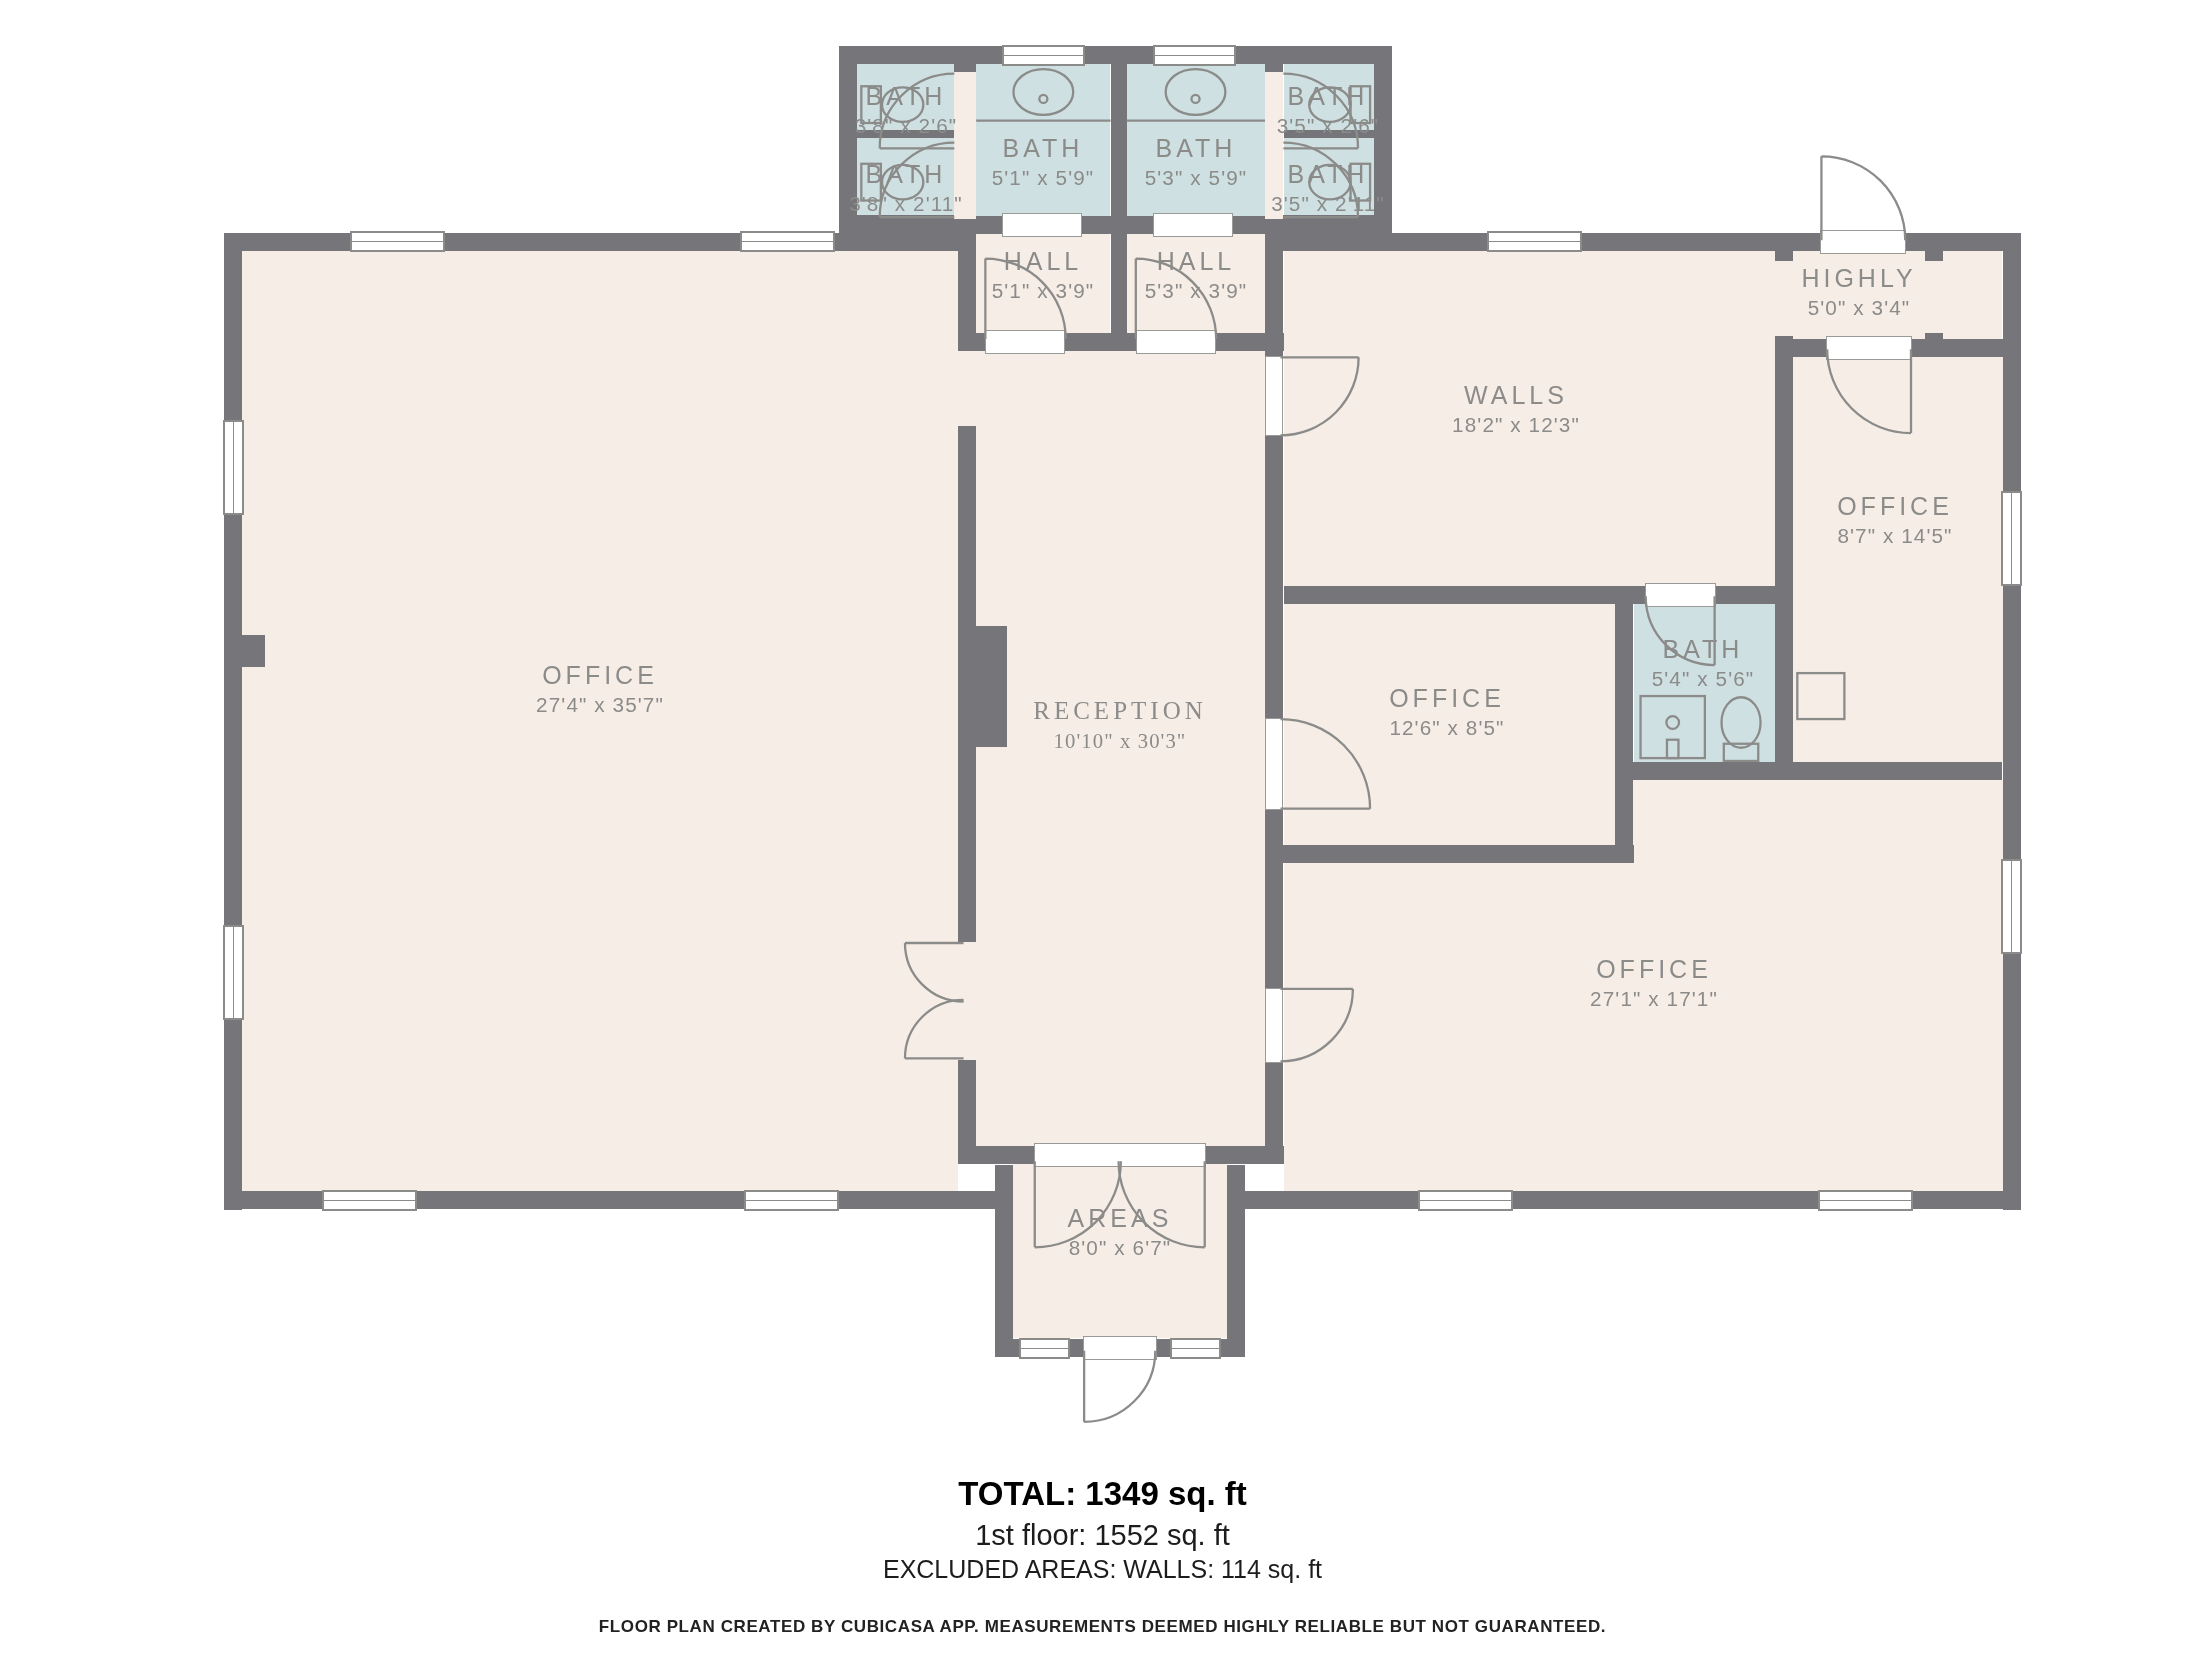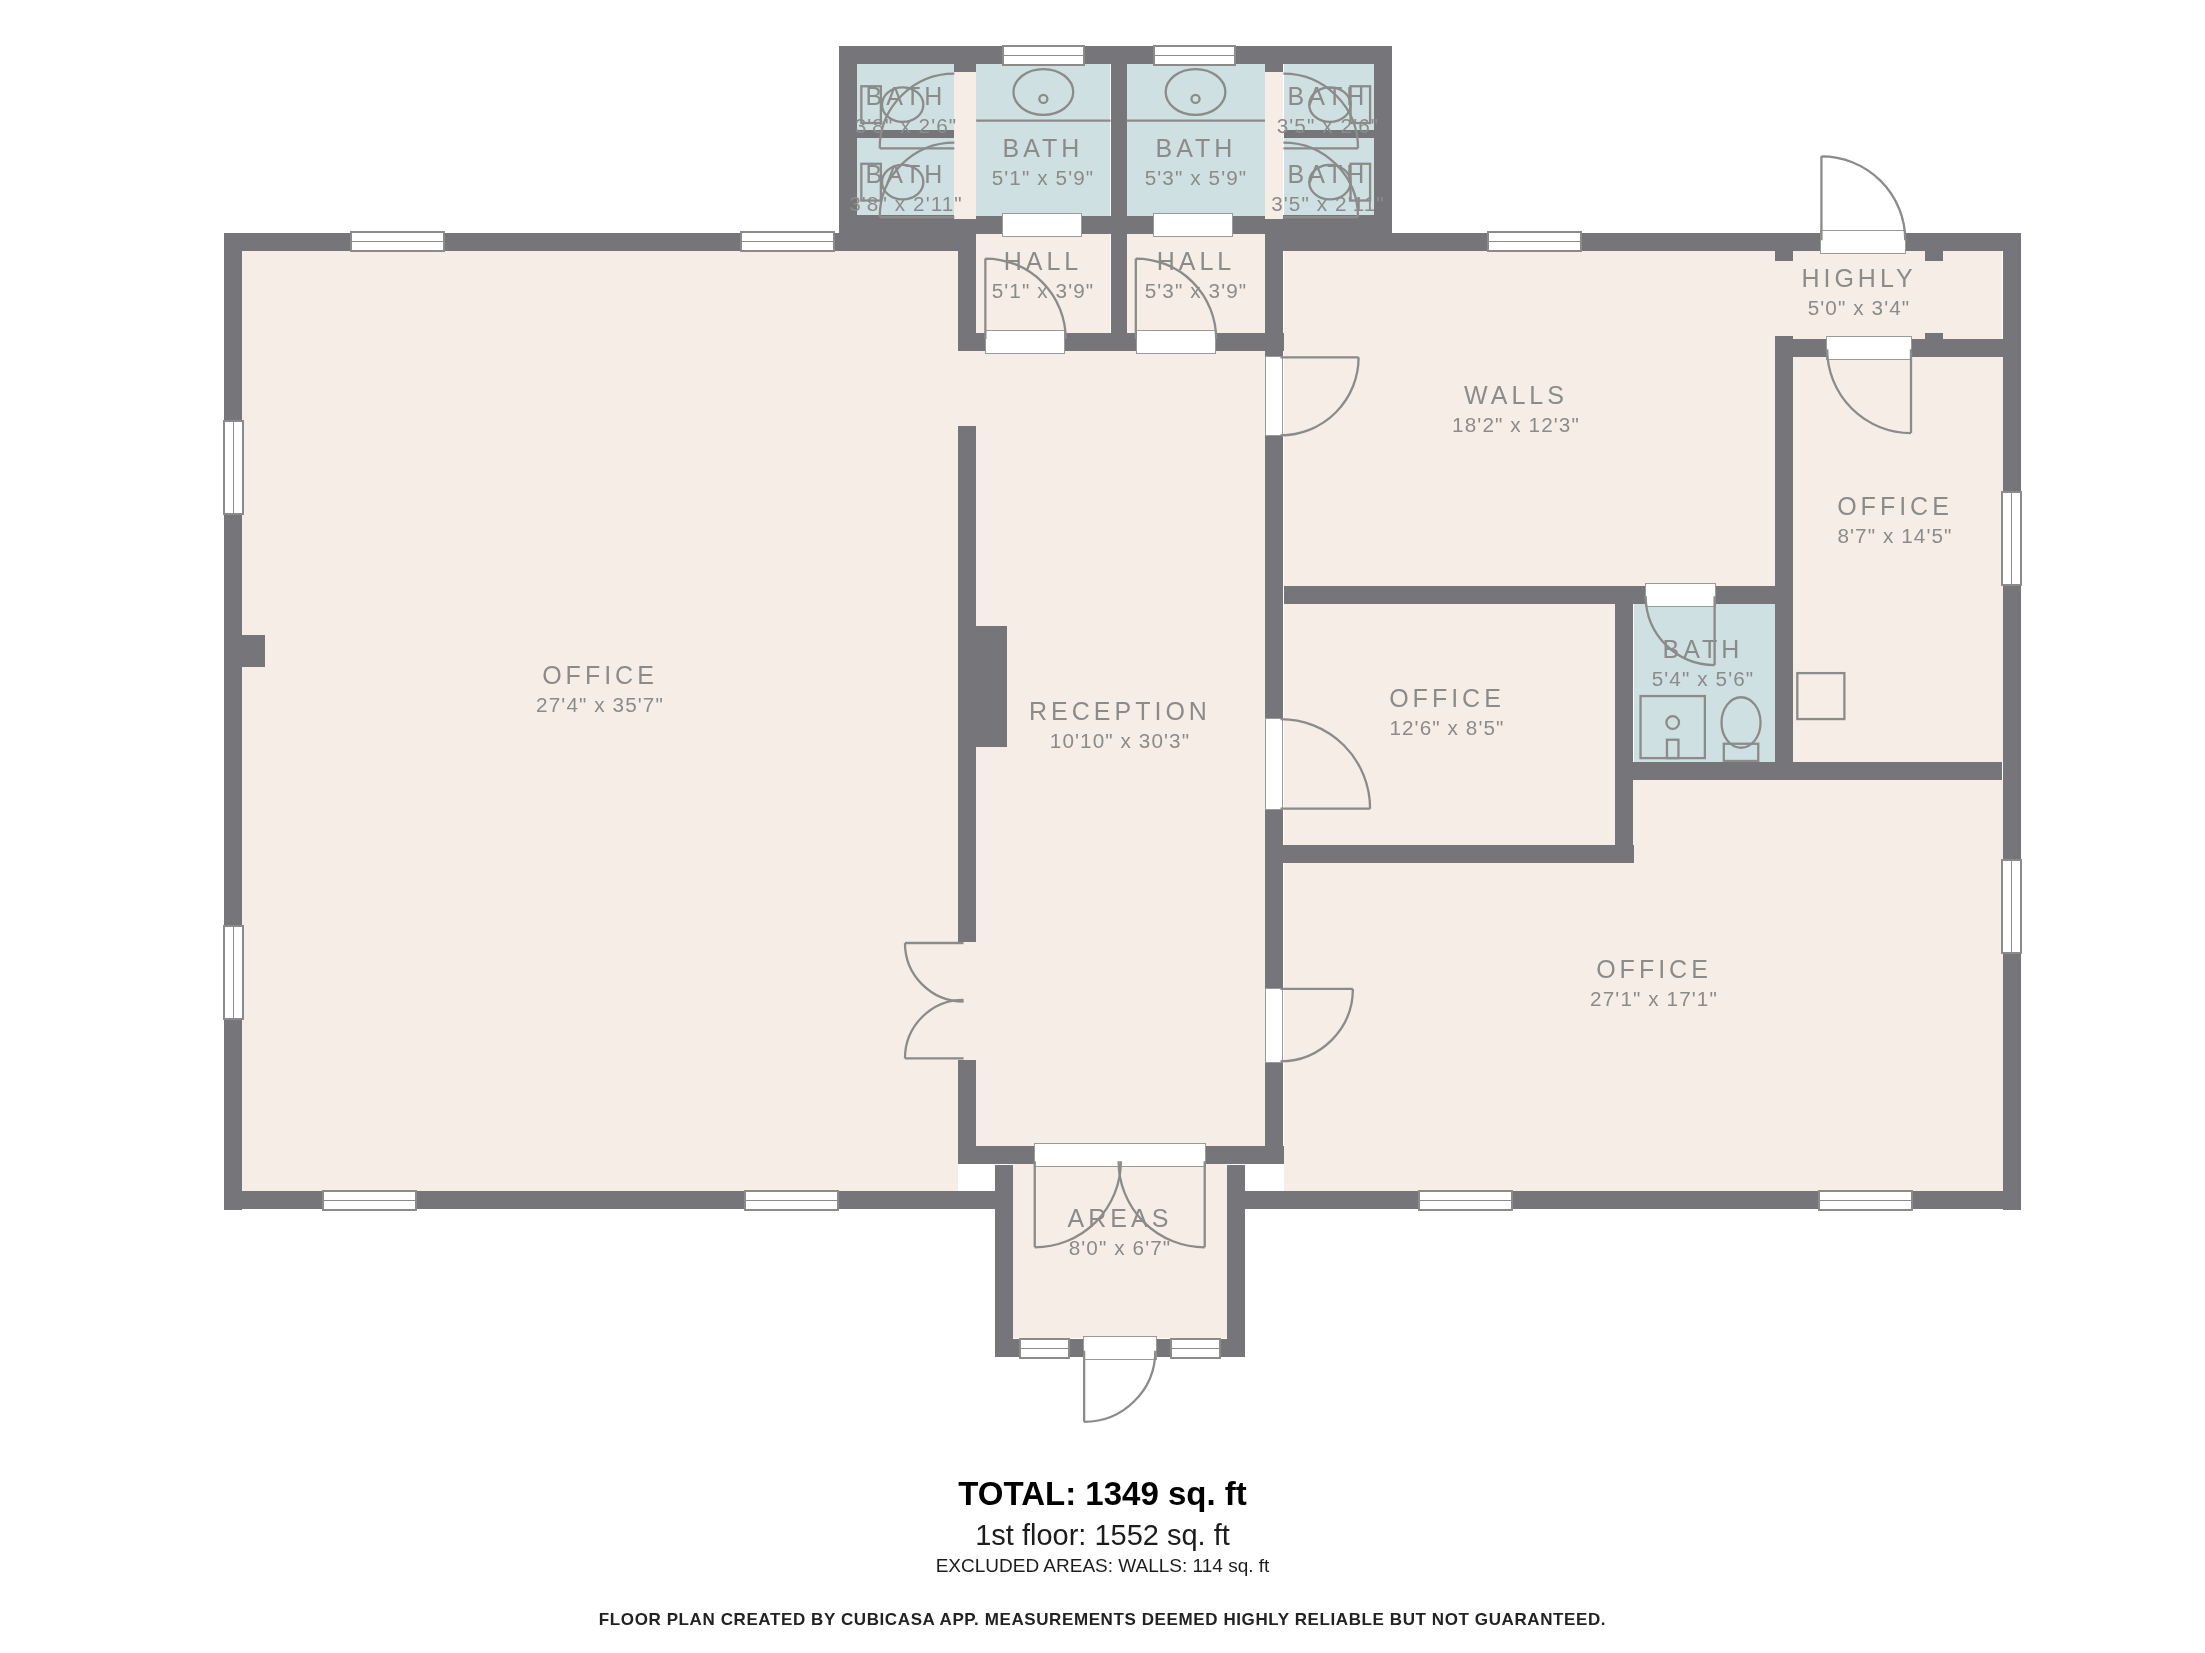--- a/index.html
+++ b/index.html
@@ -15,35 +15,35 @@
   .window.h .mull{left:0;right:0;top:50%;height:1.7px;margin-top:-0.6px;}
   .window.v .mull{top:0;bottom:0;left:50%;width:1.7px;margin-left:-0.6px;}
   #overlay{position:absolute;left:0;top:0;z-index:4;pointer-events:none;}
   .rlabel{position:absolute;z-index:5;transform:translate(-50%,-50%);text-align:center;white-space:nowrap;
           color:#8b8b89;line-height:1.30;}
   .rname{display:block;font-size:25px;letter-spacing:4px;font-weight:400;}
   .rdims{display:block;font-size:20.7px;letter-spacing:1.1px;font-weight:400;}
   #footer{position:absolute;left:0;top:1475px;width:2205px;text-align:center;z-index:6;color:#111;}
   #footer .f-total{font-size:33px;font-weight:700;color:#000;margin:0 0 5.7px 0;}
   #footer .f-floor{font-size:29px;font-weight:400;color:#1c1c1c;margin:0 0 3.4px 0;}
-  #footer .f-excl{font-size:19px;font-weight:400;color:#1c1c1c;margin:0 0 33px 0;}
+  #footer .f-excl{font-size:25px;font-weight:400;color:#1c1c1c;margin:0 0 33px 0;}
   #footer .f-disc{font-size:17px;font-weight:700;color:#222;letter-spacing:0.6px;}
 </style>
 </head>
 <body>
 
 <div id="canvas">
   <div id="plan">
       <div class="room" style="left: 242px; top: 251px; width: 716px; height: 940px; background: rgb(247, 237, 231);"></div>
       <div class="rlabel" style="left: 600px; top: 689px;">
         <div class="rname">OFFICE</div>
         <div class="rdims">27'4" x 35'7"</div>
       </div>
       <div class="room" style="left: 976px; top: 351px; width: 289px; height: 795px; background: rgb(247, 237, 231);"></div>
-      <div class="rlabel" style="left: 1120px; top: 725px;">
+      <div class="rlabel" style="left: 1120px; top: 725px; font-family: Liberation Serif, serif;">
         <div class="rname">RECEPTION</div>
         <div class="rdims">10'10" x 30'3"</div>
       </div>
       <div class="room" style="left: 1284px; top: 251px; width: 491px; height: 335px; background: rgb(247, 237, 231);"></div>
       <div class="rlabel" style="left: 1516px; top: 409px;">
         <div class="rname">WALLS</div>
         <div class="rdims">18'2" x 12'3"</div>
       </div>
       <div class="room" style="left: 1793px; top: 251px; width: 132px; height: 88px; background: rgb(247, 237, 231);"></div>
       <div class="rlabel" style="left: 1859px; top: 292px;">

